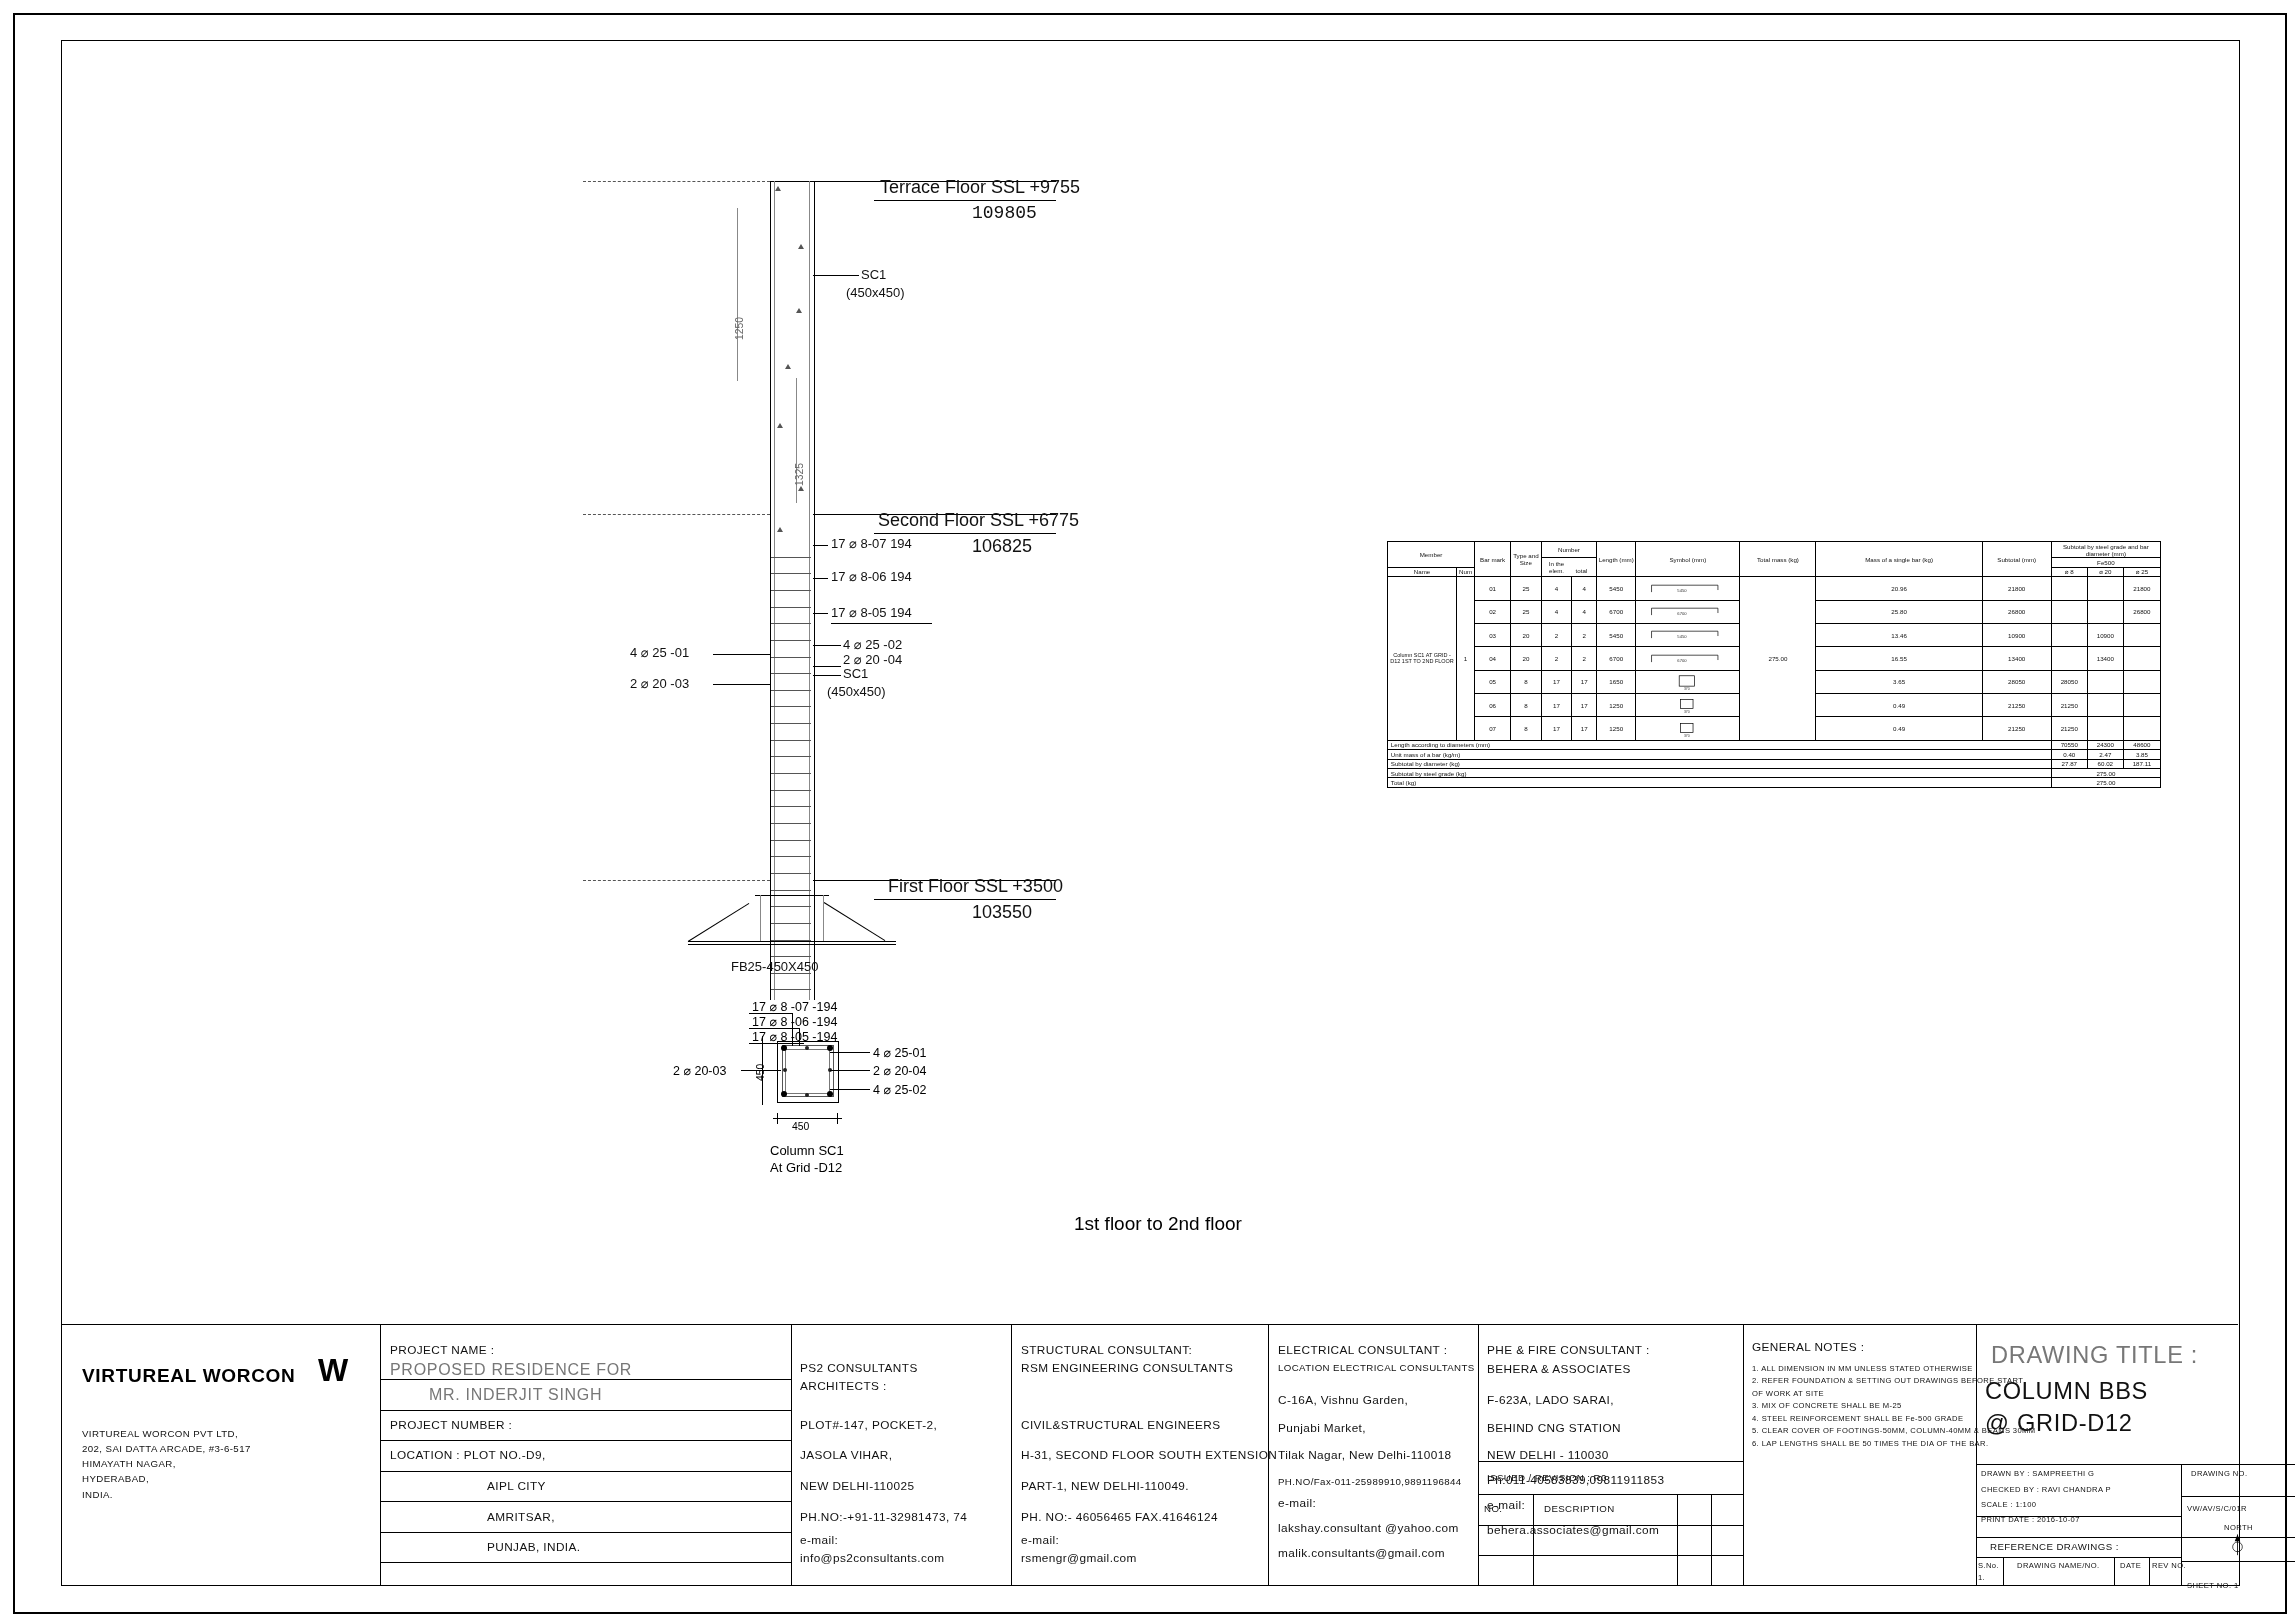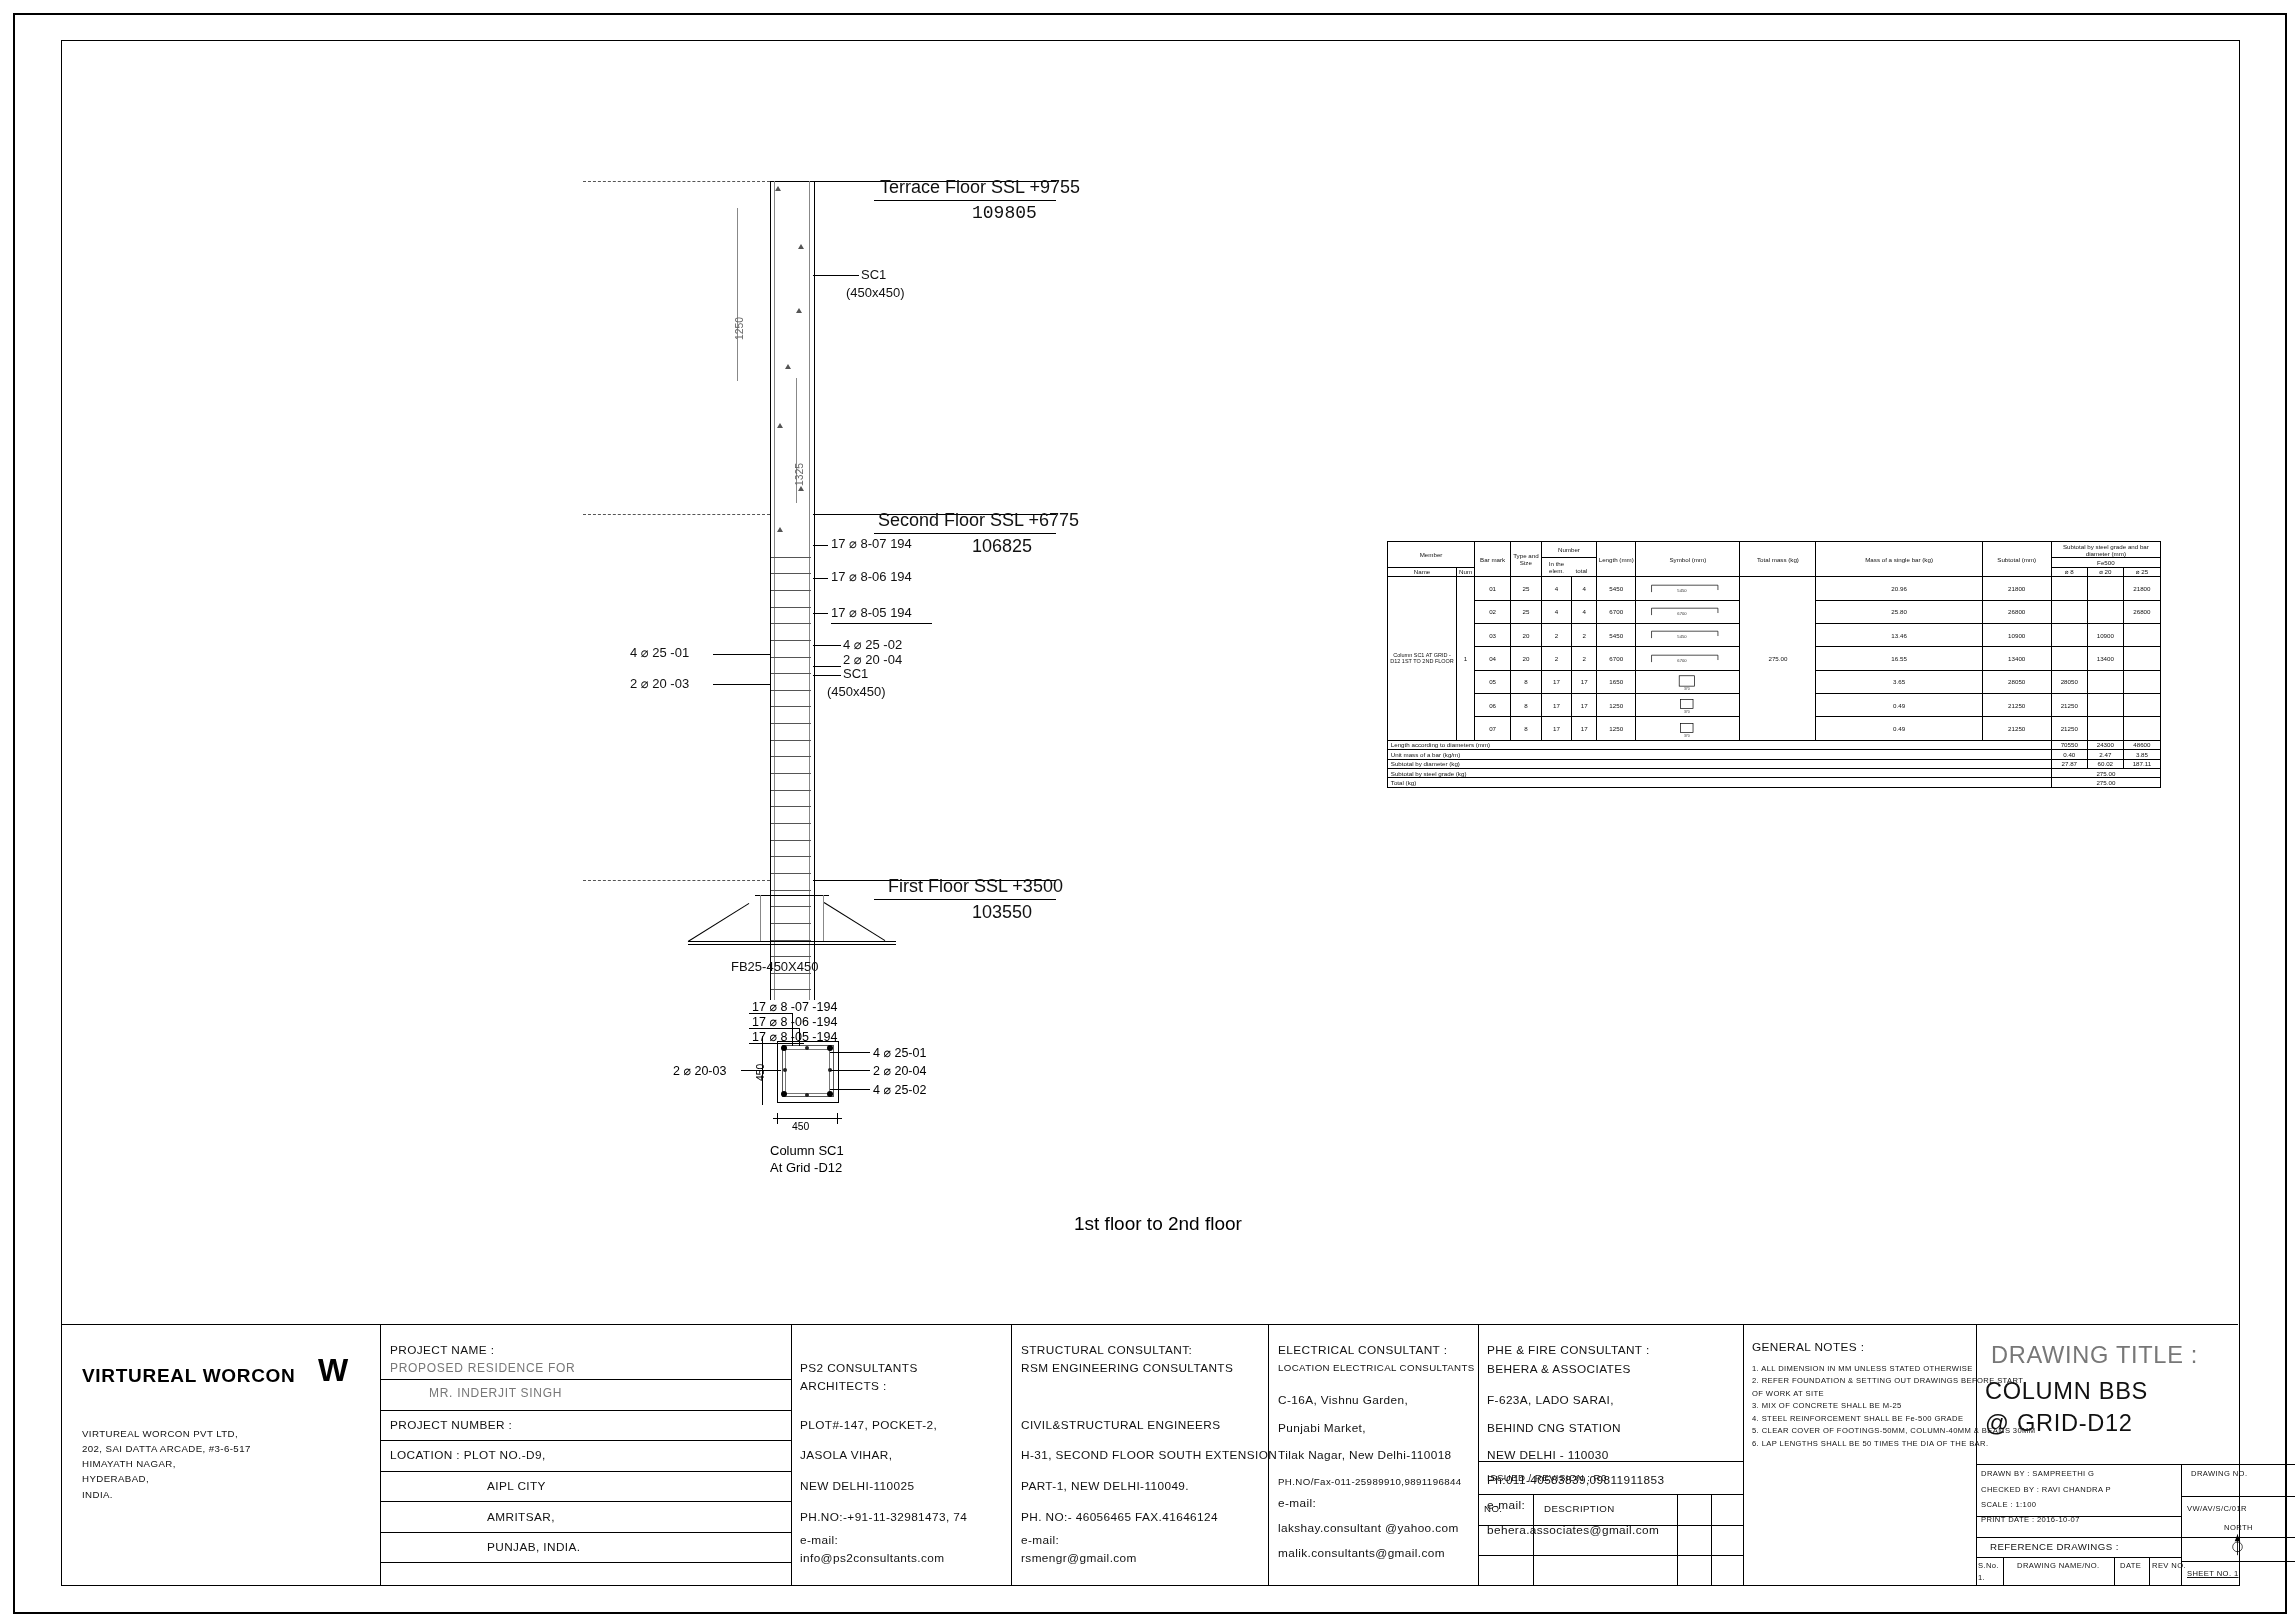--- a/index.html
+++ b/index.html
@@ -52,21 +52,21 @@
   .lft{text-align:left !important;padding-left:2.8px !important;}
 
   
   .tb{position:absolute;left:61px;top:1324px;width:2177px;height:261px;border-top:1.1px solid #000;}
   .vline{position:absolute;width:0;border-left:0.8px solid #000;}
   .hline{position:absolute;height:0;border-top:0.7px solid #000;}
   .t{position:absolute;font-size:11.8px;letter-spacing:0.4px;white-space:nowrap;color:#111;}
   .t.sm{font-size:9.7px;}
   .t.xs{font-size:7.6px;}
   .t.big{font-size:23.6px;letter-spacing:0.7px;}
-  .t.med{font-size:12px;letter-spacing:0.7px;}
+  .t.med{font-size:16px;letter-spacing:0.7px;}
   .t.grey{color:#777;}
   .logo-text{position:absolute;font-size:19px;font-weight:bold;letter-spacing:0.7px;}
   .logo-w{position:absolute;font-size:32px;font-weight:bold;line-height:1;}
   .north{position:absolute;}
 </style>
 </head>
 <body>
 
 <div class="sheet">
   <div class="outer-border"></div>
@@ -563,16 +563,16 @@
     <div class="t xs" style="left:2130px;top:144px;">DRAWING NO.</div>
     <div class="t xs" style="left:2126px;top:179px;">VW/AV/S/C/01R</div>
     <div class="t xs" style="left:2163px;top:198px;">NORTH</div>
     <div class="north" style="left:2162px;top:208px;">
       <svg width="29" height="23.6" viewBox="0 0 42 34">
         <line x1="21" y1="2" x2="21" y2="32" stroke="#000" stroke-width="1.2"></line>
         <polygon points="21,2 17,12 25,12" fill="#000"></polygon>
         <circle cx="21" cy="20" r="7" fill="none" stroke="#000" stroke-width="1"></circle>
       </svg>
     </div>
-    <div class="t xs" style="left:2126px;top:244px;text-decoration:underline;">SHEET NO. 1</div>
+    <div class="t xs" style="left:2126px;top:256px;">SHEET NO. 1</div>
   </div>
 </div>
 
 
 </body></html>

